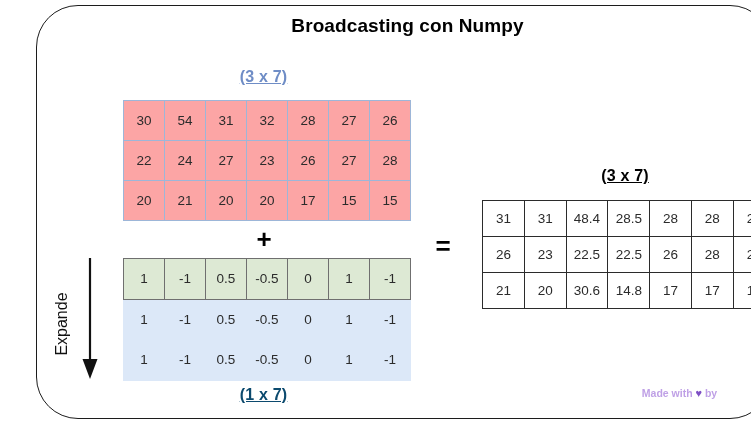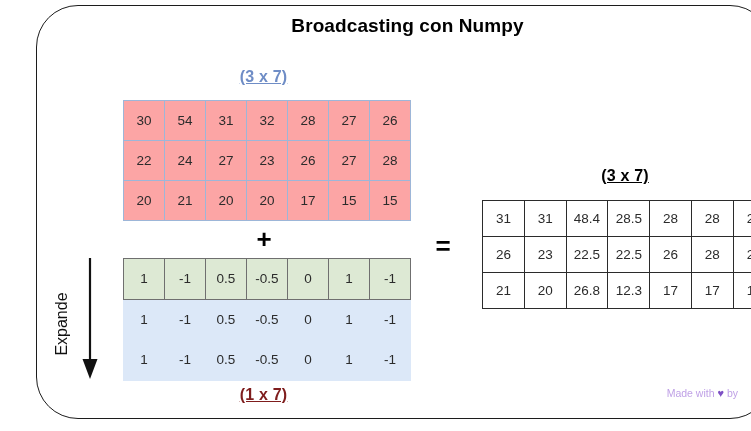--- a/index.html
+++ b/index.html
@@ -56,21 +56,21 @@
     top: 68px;
     width: 281px;
     text-align: center;
     color: #6f8dc6;
   }
   #label-b {
     left: 91px;
     top: 386px;
     width: 281px;
     text-align: center;
-    color: #7f1d1d;
+    color: #0c4a6e;
   }
   #label-r {
     left: 450px;
     top: 167px;
     width: 286px;
     text-align: center;
     color: #000000;
   }
   
   .matrix {
@@ -160,28 +160,28 @@
   #expande-arrow {
     position: absolute;
     left: 46px;
     top: 258px;
     width: 24px;
     height: 122px;
   }
   
   #credits {
     position: absolute;
-    left: 561px;
+    left: 575px;
     top: 387px;
     width: 145px;
-    text-align: right;
+    text-align: center;
     font-size: 10.5px;
     line-height: 13px;
     color: #bfa0e6;
-    font-weight: normal;
+    font-weight: bold;
   }
   #credits .heart {
     color: #7d4fc4;
     font-size: 11px;
   }
   #credits .handle {
     display: block;
   }
 </style>
 </head>
@@ -283,22 +283,22 @@
         <td>23</td>
         <td>22.5</td>
         <td>22.5</td>
         <td>26</td>
         <td>28</td>
         <td>27</td>
       </tr>
       <tr>
         <td>21</td>
         <td>20</td>
-        <td>26.8</td>
-        <td>12.3</td>
+        <td>30.6</td>
+        <td>14.8</td>
         <td>17</td>
         <td>17</td>
         <td>12</td>
       </tr>
     </tbody>
   </table>
 
   <div id="expande-label">Expande</div>
   <svg id="expande-arrow" viewBox="0 0 24 122" xmlns="http://www.w3.org/2000/svg">
     <line x1="12" y1="0" x2="12" y2="104" stroke="#111111" stroke-width="2.2"></line>

